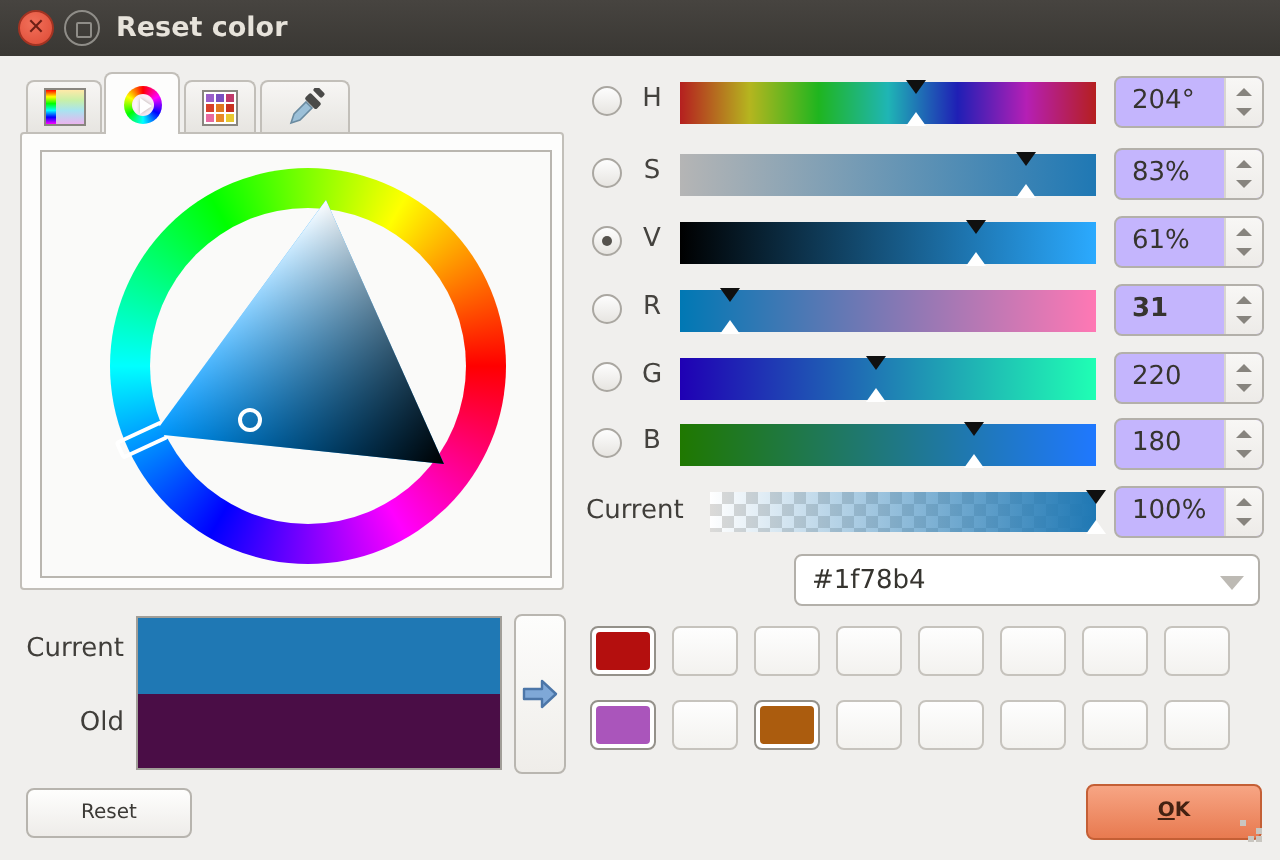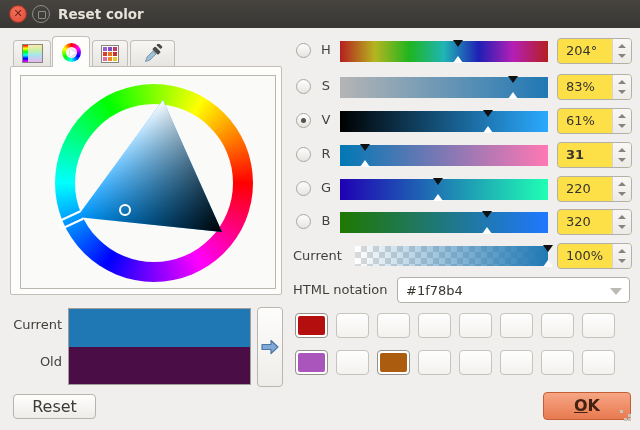--- a/index.html
+++ b/index.html
@@ -73,21 +73,21 @@
   .track-v{background:linear-gradient(to right,#000000,#2baaff);}
   .track-r{background:linear-gradient(to right,#0078b4,#ff78b4);}
   .track-g{background:linear-gradient(to right,#1f00b4,#1fffb4);}
   .track-b{background:linear-gradient(to right,#1f7800,#1f78ff);}
   .track-o{background-color:#fff;
     background-image:linear-gradient(to right,rgba(31,120,180,0),rgba(31,120,180,1)),
       linear-gradient(45deg,#dbdad8 25%,transparent 25%,transparent 75%,#dbdad8 75%),
       linear-gradient(45deg,#dbdad8 25%,transparent 25%,transparent 75%,#dbdad8 75%);
     background-size:auto,12px 12px,12px 12px;background-position:0 0,0 0,6px 6px;}
 
-  .spin{position:absolute;left:557px;width:75px;height:26px;background:#fde047;border:1px solid #b3b0aa;
+  .spin{position:absolute;left:557px;width:75px;height:26px;background:#c4b5fd;border:1px solid #b3b0aa;
     border-radius:4px;box-sizing:border-box;}
   .spin .val{position:absolute;left:8px;top:0;line-height:24px;font-size:13px;color:#36342f;}
   .spin .arrows{position:absolute;right:0;top:0;bottom:0;width:18px;border-left:1px solid #d8d5d0;
     background:linear-gradient(#f8f7f5,#edebe8);border-radius:0 3px 3px 0;}
   .arr{position:absolute;left:5px;width:0;height:0;border-left:4px solid transparent;border-right:4px solid transparent;}
   .arr-up{top:5px;border-bottom:4px solid #87847e;}
   .arr-dn{bottom:5px;border-top:4px solid #87847e;}
 
   .flabel{position:absolute;font-size:13px;color:#403e3a;}
   .combo{position:absolute;left:397px;top:277px;width:233px;height:26px;background:#fff;border:1px solid #b3b0aa;
@@ -108,21 +108,21 @@
 
   
   .swatch-grid{position:absolute;left:295px;top:313px;width:330px;height:62px;}
   .swatch{position:absolute;width:33px;height:25px;box-sizing:border-box;border:1px solid #c6c3bd;
     border-radius:4px;background:linear-gradient(#fefefe,#f3f2ef);}
   .swatch.filled{border-color:#94918a;background:#fff;padding:2px;}
   .swatch-fill{width:100%;height:100%;border-radius:2px;box-sizing:border-box;}
 
   
   .btn{position:absolute;box-sizing:border-box;border:1px solid #b7b4ae;border-radius:4px;
-    background:linear-gradient(#fefefd,#eeece9);font-size:16px;color:#3c3a36;text-align:center;}
+    background:linear-gradient(#fefefd,#eeece9);font-size:10px;color:#3c3a36;text-align:center;}
   .btn-reset{left:13px;top:394px;width:83px;height:25px;line-height:23px;}
   .btn-cancel{left:455px;top:393px;width:82px;height:27px;line-height:25px;}
   .btn-ok{left:543px;top:392px;width:88px;height:28px;line-height:26px;
     background:linear-gradient(#f7a584,#e87a50);border:1px solid #c45f35;color:#442212;font-weight:bold;}
   .mn{text-decoration:underline;}
 
   .grip{position:absolute;left:620px;top:410px;width:4px;height:4px;}
   .grip::after{content:"";position:absolute;width:3px;height:3px;background:#c9c6c0;
     box-shadow:8px 8px 0 #c9c6c0, 8px 4px 0 #c9c6c0, 4px 8px 0 #c9c6c0;}
 </style>
@@ -272,42 +272,41 @@
   </div>
 
   <div class="slider-row">
     <div class="radio" style="left:296px;top:214px;"></div>
     <div class="letter" style="left:318px;top:213px;">B</div>
     <div class="track track-b" style="top:212px;">
       <div class="marker mtop" style="left: 70.6%;"></div>
       <div class="marker mbot" style="left: 70.6%;"></div>
     </div>
     <div class="spin" style="top:209px;">
-      <div class="val">320</div>
+      <div class="val">180</div>
       <div class="arrows">
           <div class="arr arr-up"></div>
           <div class="arr arr-dn"></div>
         </div>
     </div>
   </div>
 
   <div class="flabel" style="left:293px;top:248px;">Current</div>
   <div class="track track-o" style="left:355px;top:246px;width:193px;height:20px;">
     <div class="marker mtop" style="left: 100%;"></div>
     <div class="marker mbot" style="left: 100%;"></div>
   </div>
   <div class="spin" style="top:243px;">
     <div class="val">100%</div>
     <div class="arrows">
         <div class="arr arr-up"></div>
         <div class="arr arr-dn"></div>
       </div>
   </div>
 
-  <div class="flabel" style="left:293px;top:282px;">HTML notation</div>
   <input class="combo" value="#1f78b4" style="">
   <div class="combo-arrow"></div>
 
   <div class="side-label" style="top:317px;">Current</div>
   <div class="side-label" style="top:354px;">Old</div>
   <div class="compare-box">
     <div class="cmp-half cmp-current" style="background: rgb(31, 120, 180);"></div>
     <div class="cmp-half cmp-old" style="background: rgb(74, 13, 70);"></div>
   </div>
   <div class="apply-btn">

